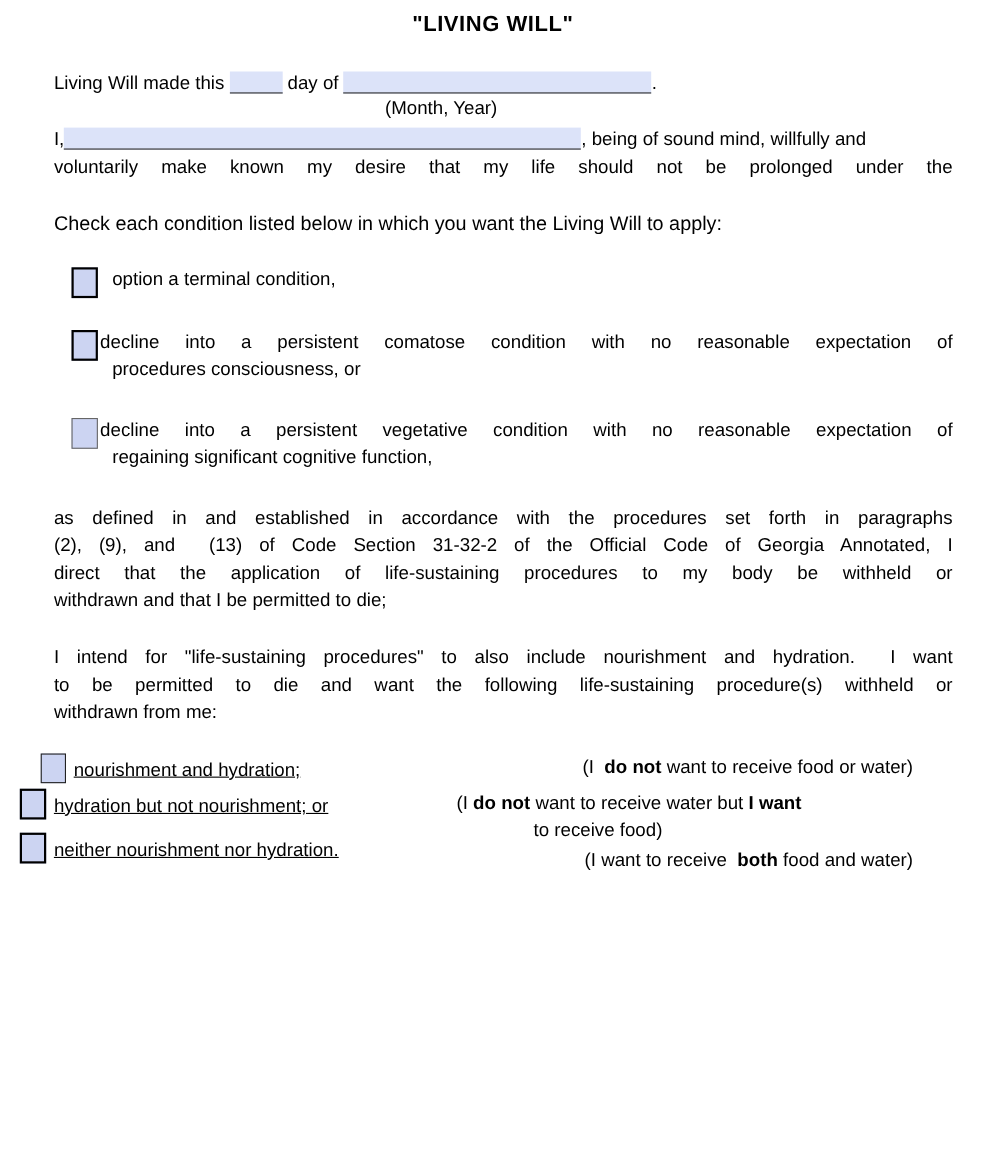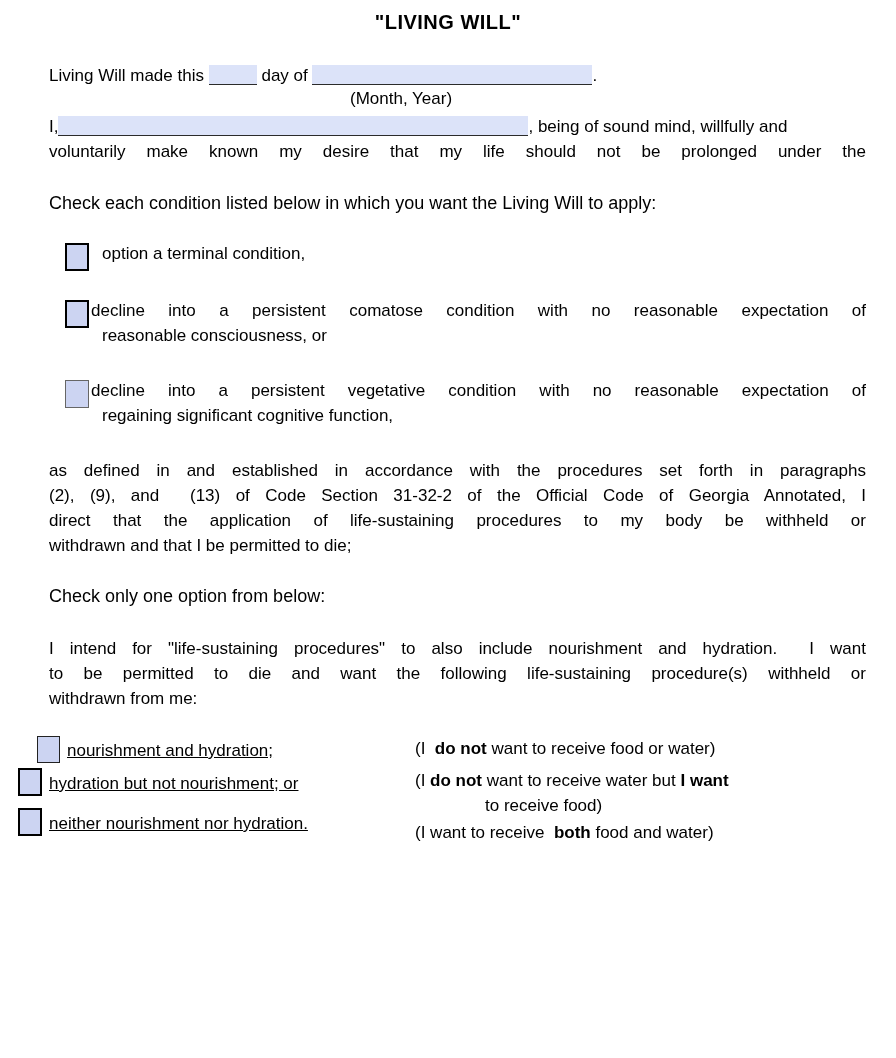--- a/index.html
+++ b/index.html
@@ -57,21 +57,21 @@
   .opt-label { margin-left:7px; margin-top:2px; white-space:nowrap; }
   .opt-right { flex:none; width:415px; }
   .opt1 { margin-top:25px; }
   .opt1 .opt-left { width:378px; margin-left:37px; }
   .opt2 { margin-top:27px; }
   .opt2 .opt-left { width:375px; margin-left:40px; }
   .opt3 { margin-top:5px; }
   .opt3 .opt-left { width:397px; margin-left:18px; }
   .opt4 { margin-top:-10px; }
   .opt4 .opt-left { width:397px; margin-left:18px; }
-  .r-right { text-align:left; }
+  .r-right { text-align:right; }
   .mt12 { margin-top:12px; }
   .line2 { display:block; }
   .pad16 { padding-left:16px; }
   .pad70 { padding-left:70px; }
 </style>
 </head>
 <body>
 
 <div class="page">
 
@@ -99,40 +99,39 @@
     <span class="cb b2"></span>
     <div class="cond-text">
       <div class="lline">option a terminal condition,</div>
     </div>
   </div>
 
   <div class="cond cond2">
     <span class="cb b2"></span>
     <div class="cond-text">
       <div class="jline">decline into a persistent comatose condition with no reasonable expectation of</div>
-      <div class="lline">reasonable consciousness, or</div>
+      <div class="lline">procedures consciousness, or</div>
     </div>
   </div>
 
   <div class="cond cond3">
     <span class="cb b1g"></span>
     <div class="cond-text">
       <div class="jline">decline into a persistent vegetative condition with no reasonable expectation of</div>
       <div class="lline">regaining significant cognitive function,</div>
     </div>
   </div>
 
   <div class="m para1">
     <div class="jline">as defined in and established in accordance with the procedures set forth in paragraphs</div>
     <div class="jline">(2), (9), and&nbsp; (13) of Code Section 31-32-2 of the Official Code of Georgia Annotated, I</div>
     <div class="jline">direct that the application of life-sustaining procedures to my body be withheld or</div>
     <div class="lline">withdrawn and that I be permitted to die;</div>
   </div>
 
-  <div class="m h2 bold-head">Check only one option from below:</div>
 
   <div class="m para2">
     <div class="jline">I intend for "life-sustaining procedures" to also include nourishment and hydration.&nbsp; I want</div>
     <div class="jline">to be permitted to die and want the following life-sustaining procedure(s) withheld or</div>
     <div class="lline">withdrawn from me:</div>
   </div>
 
   <div class="opt opt1">
     <div class="opt-left">
       <span class="cb b1"></span>

